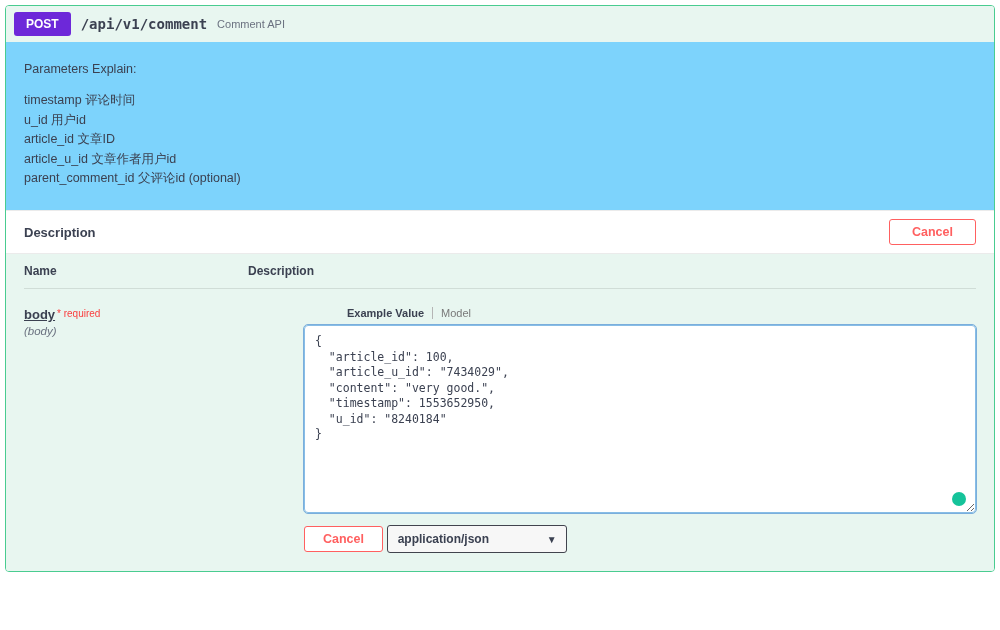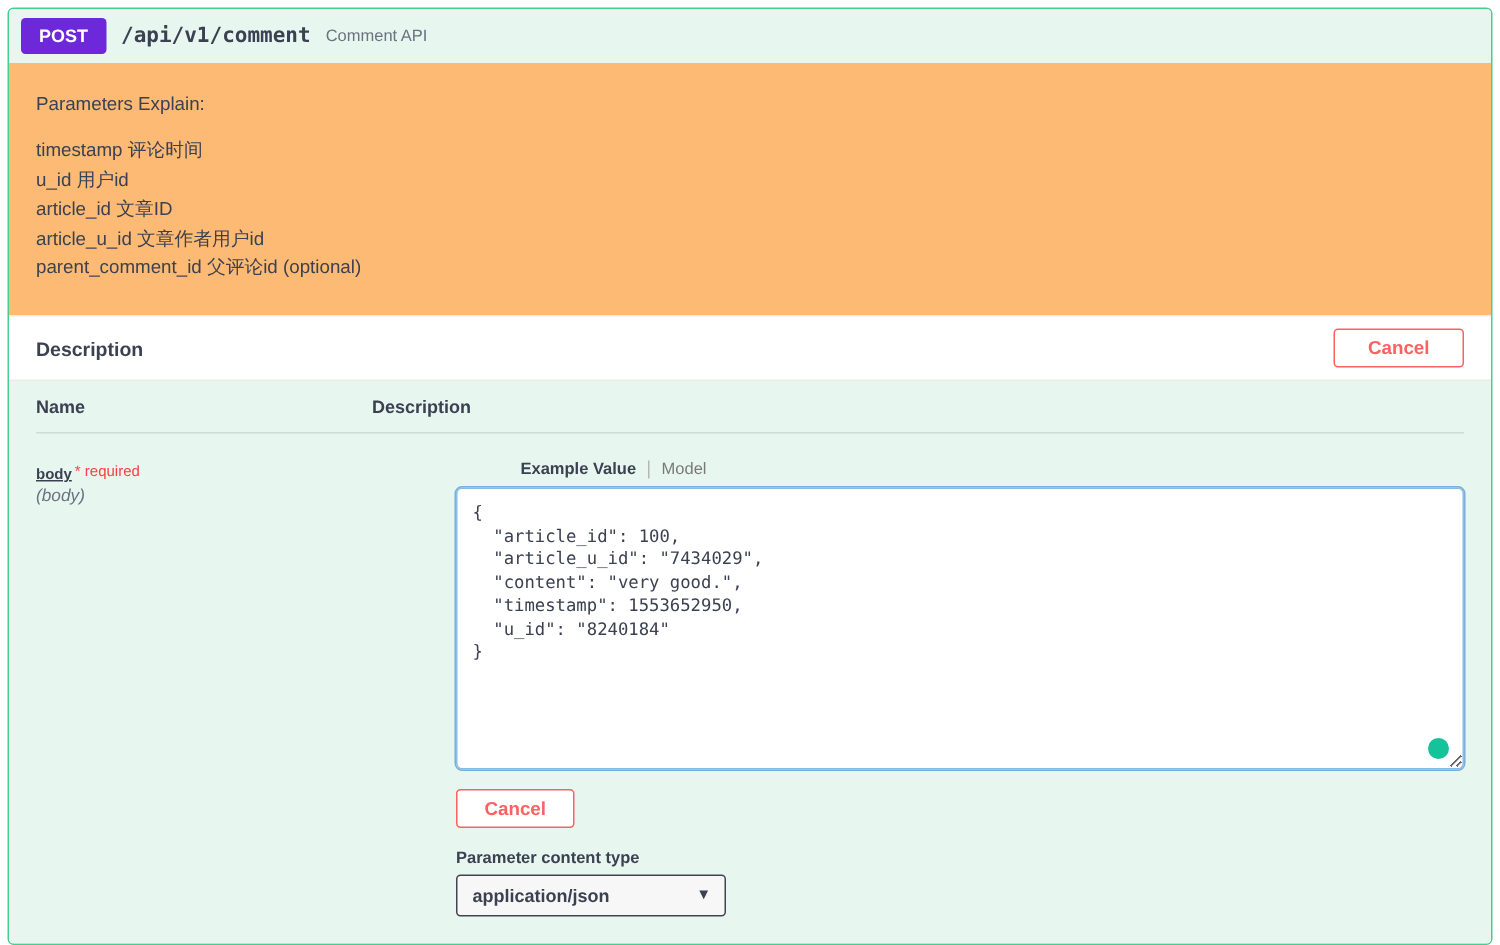--- a/index.html
+++ b/index.html
@@ -2,32 +2,32 @@
 <html><head>
   <meta charset="utf-8">
   <style>
     * { box-sizing: border-box; margin: 0; padding: 0; }
     body { font-family: -apple-system, BlinkMacSystemFont, "Segoe UI", sans-serif; font-size: 13px; color: #3b4151; background: #fff; }
     .wrapper { border: 1px solid #49cc90; border-radius: 4px; margin: 5px; overflow: hidden; }
     .header { display: flex; align-items: center; padding: 6px 8px; background: #e8f6f0; gap: 10px; }
     .method { background: #6d28d9; color: #fff; font-weight: 700; padding: 5px 12px; border-radius: 3px; font-size: 12px; }
     .path { font-family: Monaco, Menlo, Consolas, monospace; font-weight: 600; color: #3b4151; font-size: 14px; }
     .summary { color: #6b7280; font-size: 11px; }
-    .desc-block { padding: 18px 18px 22px; line-height: 1.55; font-size: 12.5px; background: #fdba74; }
+    .desc-block { padding: 18px 18px 22px; line-height: 1.55; font-size: 12.5px; background: #7dd3fc; }
     .desc-block .pe { margin-bottom: 12px; }
     .params-bar { display: flex; justify-content: space-between; align-items: center; padding: 8px 18px; background: #fff; border-top: 1px solid rgba(0,0,0,0.08); border-bottom: 1px solid rgba(0,0,0,0.08); }
     .params-bar h4 { font-size: 13px; font-weight: 700; }
     .cancel-btn { background: #fff; color: #ff6060; border: 1.5px solid #ff6060; padding: 5px 22px; border-radius: 3px; font-size: 12.5px; font-weight: 600; cursor: pointer; }
     .params-body { padding: 0 18px 18px; background: #e8f6f0; }
     .cols { display: flex; padding: 10px 0; border-bottom: 1px solid rgba(0,0,0,0.1); margin-bottom: 10px; }
     .col-name { width: 224px; font-weight: 700; font-size: 12px; }
     .col-desc { flex: 1; font-weight: 700; font-size: 12px; }
     .param-row { display: flex; }
     .pname-col { width: 280px; padding-top: 8px; }
-    .pname { font-weight: 700; font-size: 10px; text-decoration: underline; }
+    .pname { font-weight: 700; font-size: 13px; text-decoration: underline; }
     .req { color: #f93e3e; font-size: 10px; margin-left: 2px; position: relative; top: -2px; }
     .ptype { font-style: italic; color: #6b7280; font-size: 11.5px; margin-top: 3px; }
     .pdesc-col { flex: 1; }
     .tabs { font-size: 11px; margin-bottom: 6px; margin-top: 8px; padding-left: 43px; }
     .tab-active { font-weight: 700; color: #3b4151; padding-right: 8px; border-right: 1px solid #b5b5b5; }
     .tab { color: #797979; padding-left: 8px; }
     .body-textarea { width: 100%; min-height: 188px; border: 1px solid #87bde6; border-radius: 4px; outline: 1px solid #7aaedc; padding: 8px 10px; font-family: Monaco, Menlo, Consolas, monospace; font-size: 11.5px; line-height: 1.35; color: #3b4151; resize: vertical; background: #fff; }
     .ta-wrap { position: relative; }
     .grammarly { position: absolute; right: 10px; bottom: 10px; width: 14px; height: 14px; border-radius: 50%; background: #15c39a; }
     .cancel2 { margin-top: 10px; display: inline-block; background: #fff; color: #ff6060; border: 1.5px solid #ff6060; padding: 5px 18px; border-radius: 3px; font-size: 12.5px; font-weight: 600; cursor: pointer; }
@@ -82,21 +82,20 @@
           <textarea class="body-textarea" style="">{
   "article_id": 100,
   "article_u_id": "7434029",
   "content": "very good.",
   "timestamp": 1553652950,
   "u_id": "8240184"
 }</textarea>
           <div class="grammarly"></div>
         </div>
         <button class="cancel2">Cancel</button>
-        <div class="pct-label">Parameter content type</div>
         <div class="select-wrap">
           <select class="content-type">
             <option>application/json</option>
           </select>
           <span class="chev">▼</span>
         </div>
       </div>
     </div>
   </div>
 

